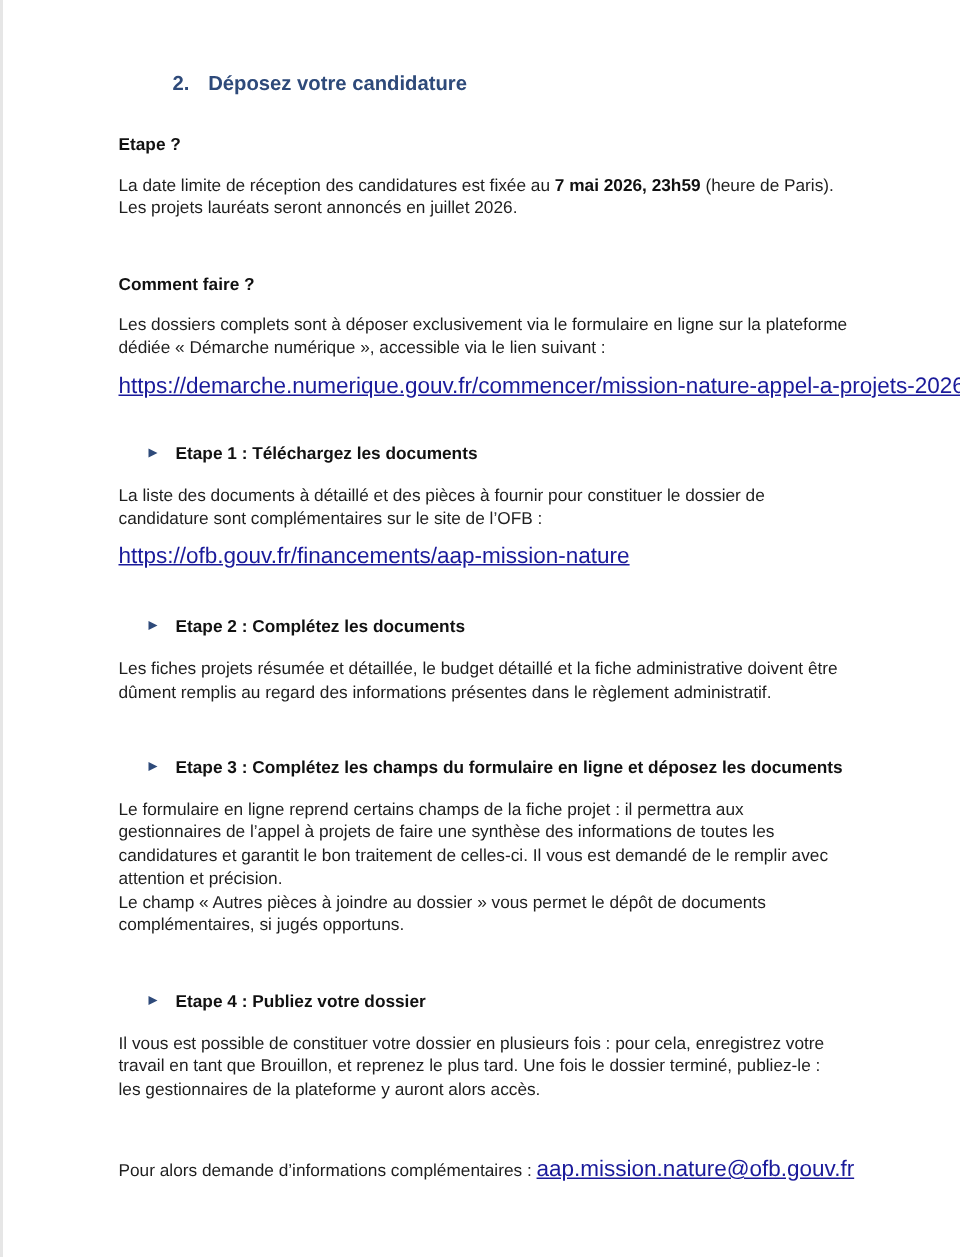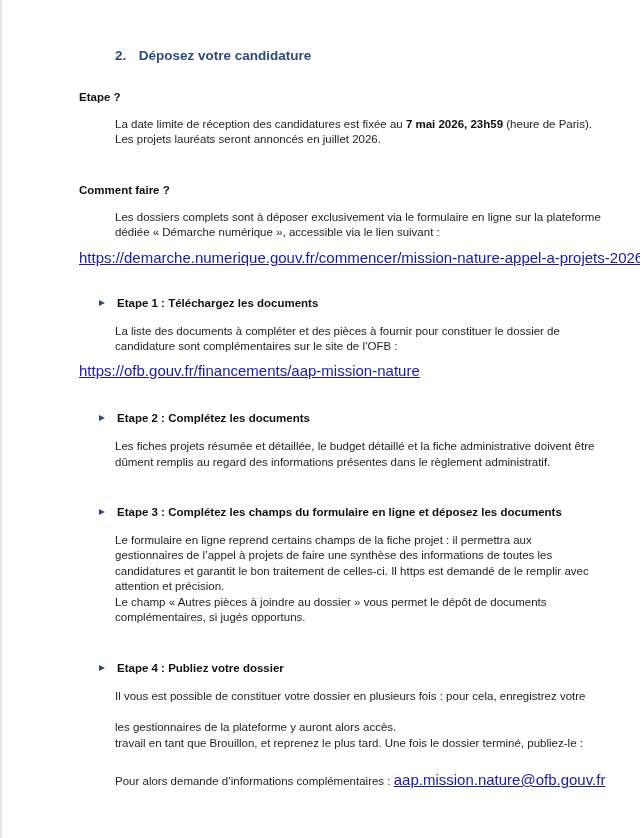--- a/index.html
+++ b/index.html
@@ -6,21 +6,21 @@
   body {
     width: 640px; height: 838px; background: #ffffff; position: relative; overflow: hidden;
     font-family: "Liberation Sans", sans-serif; color: #1e1e1e;
   }
   .left-rule { position: absolute; left: 0; top: 0; width: 2px; height: 838px; background: #e6e6e6; }
   .page { position: absolute; left: 79px; top: 0; width: 496px; }
   .abs { position: absolute; white-space: nowrap; }
   .heading { left: 36px; top: 48px; font-size: 13.5px; font-weight: bold; color: #2e4a7a; }
   .heading .num { display: inline-block; width: 20px; }
   .sub { font-size: 11.5px; font-weight: bold; color: #111; }
-  .p { font-size: 11.5px; line-height: 16px; color: #1e1e1e; margin-left: 36px; }
+  .p { font-size: 11.5px; line-height: 16px; color: #1e1e1e; }
   .p b { font-weight: bold; color: #111; }
   .justify { white-space: normal; width: 496px; text-align: justify; text-align-last: left; }
   a.link { color: #1a1a9a; text-decoration: underline; font-size: 15px; }
   .step { left: 20px; font-size: 11.5px; font-weight: bold; color: #111; text-align: right; }
   .step .arrow { display: inline-block; width: 0; height: 0; border-top: 3.5px solid transparent; border-bottom: 3.5px solid transparent; border-left: 6px solid #2e4a7a; margin-right: 12px; vertical-align: 1px; }
 </style>
 </head>
 <body>
 
 <div class="left-rule"></div>
@@ -36,37 +36,37 @@
   <div class="abs p" style="top:116px"><span>La date limite de réception des candidatures est fixée au </span><b>7 mai 2026, 23h59</b><span> (heure de Paris).</span></div>
   <div class="abs p" style="top:131px">Les projets lauréats seront annoncés en juillet 2026.</div>
 
   <div class="abs sub" style="top:184px">Comment faire ?</div>
   <div class="abs p" style="top:209px">Les dossiers complets sont à déposer exclusivement via le formulaire en ligne sur la plateforme</div>
   <div class="abs p" style="top:224px">dédiée « Démarche numérique », accessible via le lien suivant :</div>
   <a class="abs link" style="top:249px" href="#">https://demarche.numerique.gouv.fr/commencer/mission-nature-appel-a-projets-2026</a>
 
   <div class="abs step" style="top:297px"><span class="arrow"></span><span>Etape 1 : Téléchargez les documents</span></div>
   <div class="abs p" style="top:323px">
-      <div class="justify">La liste des documents à compléter et des pièces à fournir pour constituer le dossier de</div>
+      <div class="justify">La liste des documents à détaillé et des pièces à fournir pour constituer le dossier de</div>
     </div>
   <div class="abs p" style="top:338px">candidature sont complémentaires sur le site de l’OFB :</div>
   <a class="abs link" style="top:362px" href="#">https://ofb.gouv.fr/financements/aap-mission-nature</a>
 
   <div class="abs step" style="top:412px"><span class="arrow"></span><span>Etape 2 : Complétez les documents</span></div>
   <div class="abs p" style="top:438px">Les fiches projets résumée et détaillée, le budget détaillé et la fiche administrative doivent être</div>
   <div class="abs p" style="top:454px">dûment remplis au regard des informations présentes dans le règlement administratif.</div>
 
   <div class="abs step" style="top:506px"><span class="arrow"></span><span>Etape 3 : Complétez les champs du formulaire en ligne et déposez les documents</span></div>
   <div class="abs p" style="top:532px">Le formulaire en ligne reprend certains champs de la fiche projet : il permettra aux</div>
   <div class="abs p" style="top:547px">gestionnaires de l’appel à projets de faire une synthèse des informations de toutes les</div>
-  <div class="abs p" style="top:563px">candidatures et garantit le bon traitement de celles-ci. Il https est demandé de le remplir avec</div>
+  <div class="abs p" style="top:563px">candidatures et garantit le bon traitement de celles-ci. Il vous est demandé de le remplir avec</div>
   <div class="abs p" style="top:578px">attention et précision.</div>
   <div class="abs p" style="top:594px">Le champ « Autres pièces à joindre au dossier » vous permet le dépôt de documents</div>
   <div class="abs p" style="top:609px">complémentaires, si jugés opportuns.</div>
 
   <div class="abs step" style="top:662px"><span class="arrow"></span><span>Etape 4 : Publiez votre dossier</span></div>
   <div class="abs p" style="top:688px">Il vous est possible de constituer votre dossier en plusieurs fois : pour cela, enregistrez votre</div>
-  <div class="abs p" style="top:735px">travail en tant que Brouillon, et reprenez le plus tard. Une fois le dossier terminé, publiez-le :</div>
+  <div class="abs p" style="top:703px">travail en tant que Brouillon, et reprenez le plus tard. Une fois le dossier terminé, publiez-le :</div>
   <div class="abs p" style="top:719px">les gestionnaires de la plateforme y auront alors accès.</div>
 
   <div class="abs p" style="top:772px"><span>Pour alors demande d’informations complémentaires : </span><a class="link" href="#">aap.mission.nature@ofb.gouv.fr</a></div>
 
 </div>
 
 </body></html>

